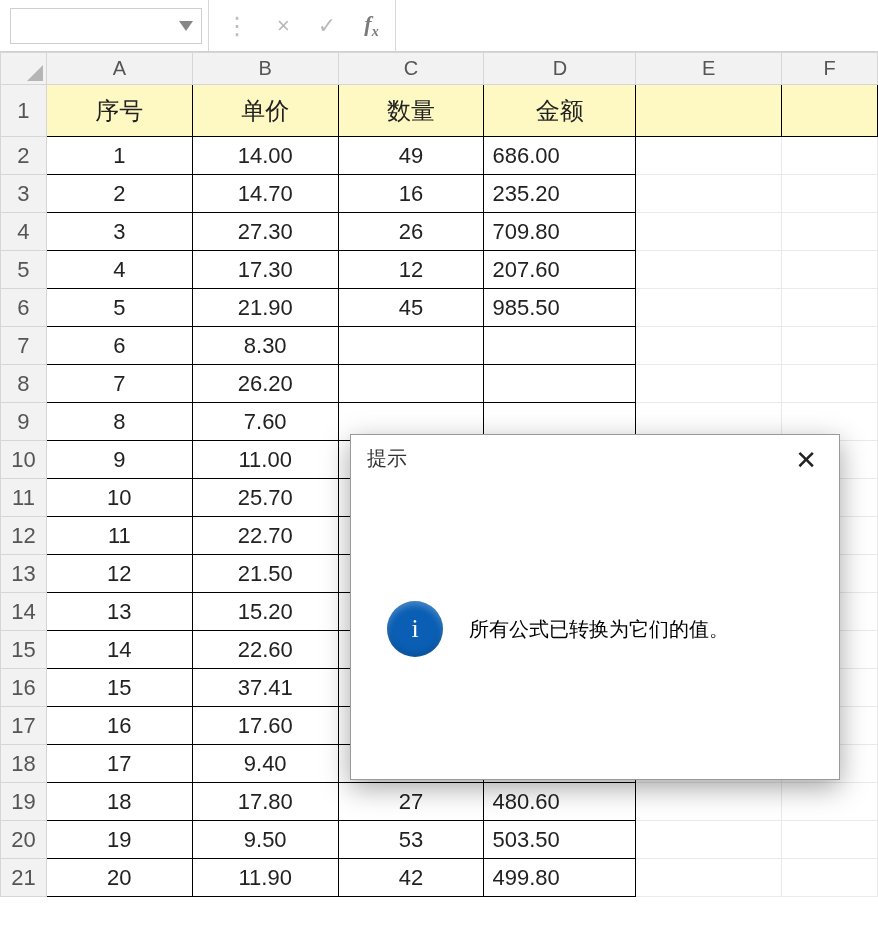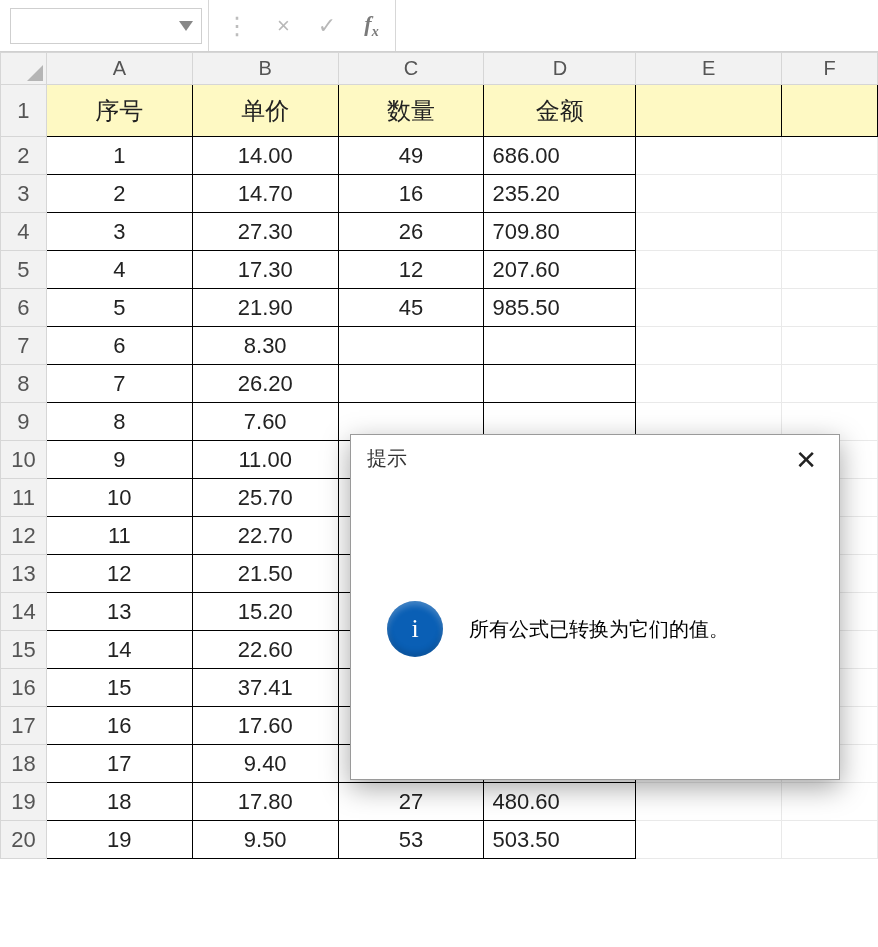--- a/index.html
+++ b/index.html
@@ -421,20 +421,29 @@
         </tr>
         <tr>
           <th class="rowhdr">20</th>
           <td class="cell bordered">19</td>
           <td class="cell bordered">9.50</td>
           <td class="cell bordered">53</td>
           <td class="cell bordered amount">503.50</td>
           <td class="cell blank"></td>
           <td class="cell blank"></td>
         </tr>
+        <tr>
+          <th class="rowhdr">21</th>
+          <td class="cell bordered">20</td>
+          <td class="cell bordered">11.90</td>
+          <td class="cell bordered">42</td>
+          <td class="cell bordered amount">499.80</td>
+          <td class="cell blank"></td>
+          <td class="cell blank"></td>
+        </tr>
       </tbody>
 </table>
 
 <div class="dialog">
   <div class="dialog-title">
     <span>提示</span>
     <span class="close-x">✕</span>
   </div>
   <div class="dialog-body">
     <div class="info-icon">i</div>

